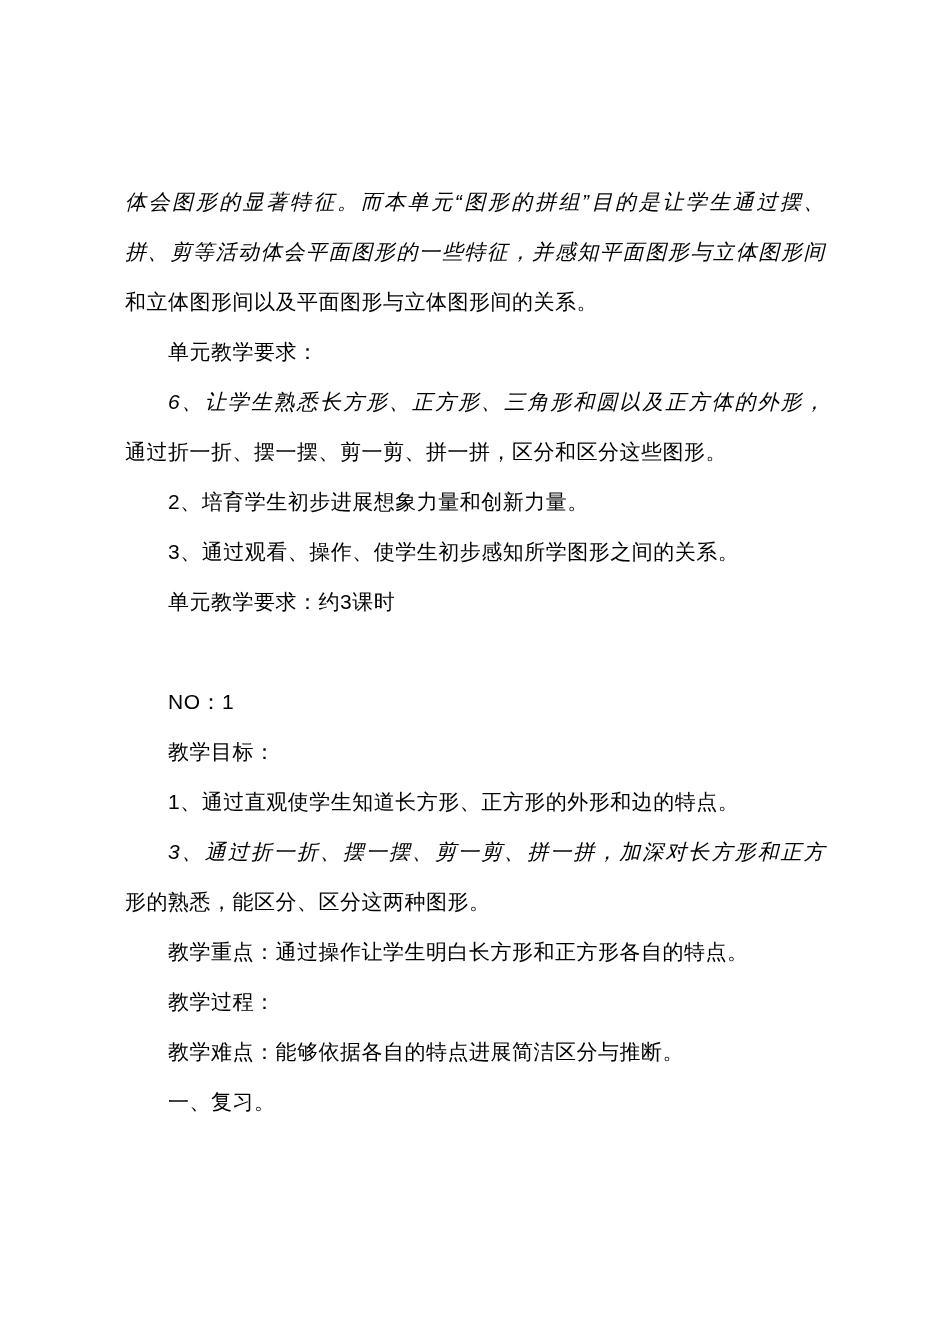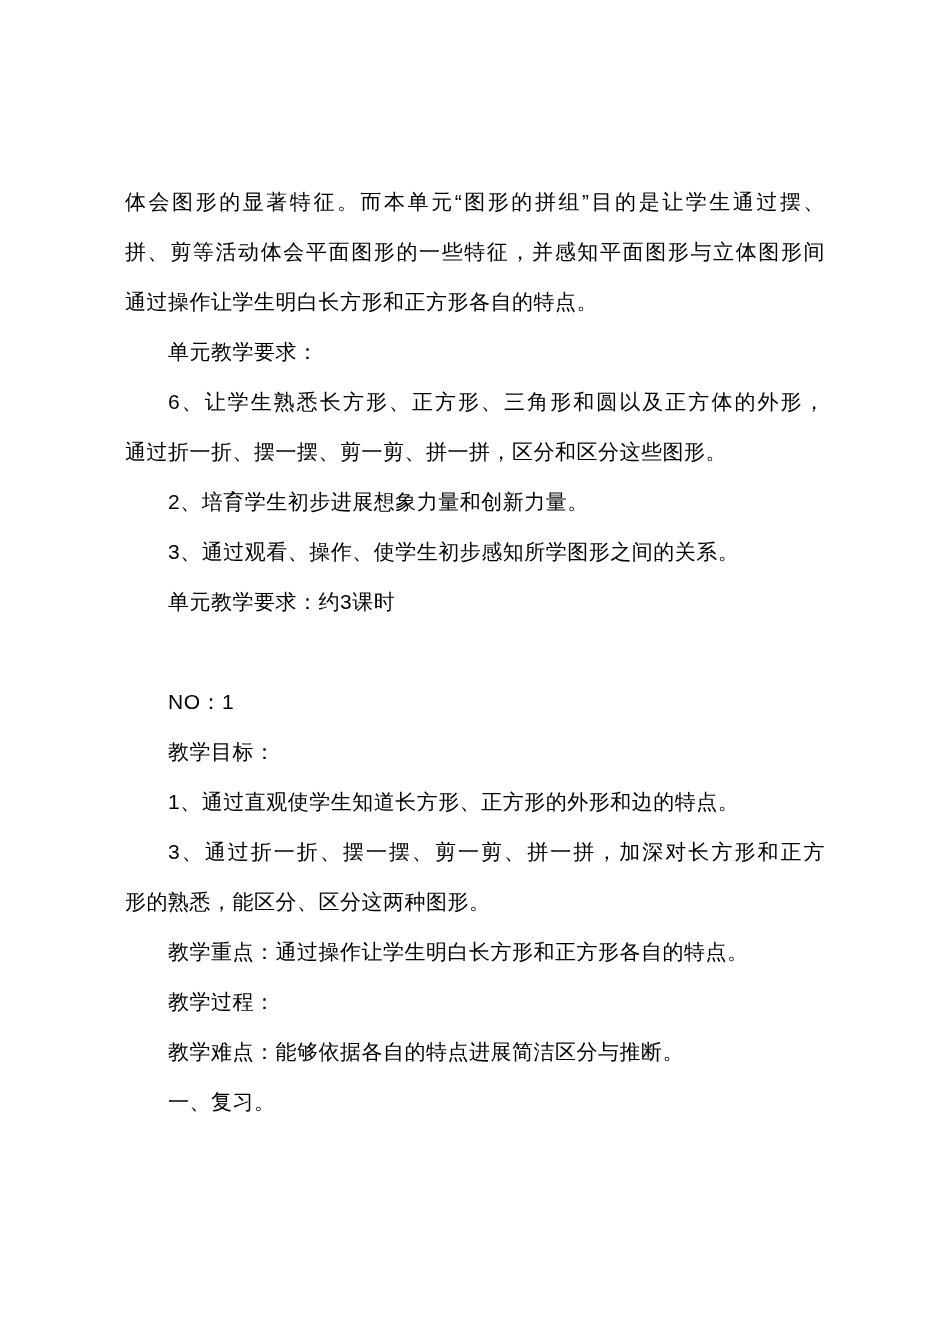--- a/index.html
+++ b/index.html
@@ -31,33 +31,34 @@
     white-space: nowrap;
     letter-spacing: 0.5px;
   }
   .line.indent {
     padding-left: 43px;
   }
   .line.full {
     white-space: normal;
     text-align: justify;
     text-align-last: justify;
+    font-style: italic;
   }
   .line.blank {
     height: 50px;
   }
 </style>
 </head>
 <body>
 
 <div class="page">
   <div class="doc-body" id="doc-body">
       <div class="line full">体会图形的显著特征。而本单元“图形的拼组”目的是让学生通过摆、</div>
       <div class="line full">拼、剪等活动体会平面图形的一些特征，并感知平面图形与立体图形间</div>
-      <div class="line">通过操作让学生明白长方形和正方形各自的特点。</div>
+      <div class="line">和立体图形间以及平面图形与立体图形间的关系。</div>
       <div class="line indent">单元教学要求：</div>
       <div class="line indent full">6、让学生熟悉长方形、正方形、三角形和圆以及正方体的外形，</div>
       <div class="line">通过折一折、摆一摆、剪一剪、拼一拼，区分和区分这些图形。</div>
       <div class="line indent">2、培育学生初步进展想象力量和创新力量。</div>
       <div class="line indent">3、通过观看、操作、使学生初步感知所学图形之间的关系。</div>
       <div class="line indent">单元教学要求：约3课时</div>
       <div class="line blank"></div>
       <div class="line indent">NO：1</div>
       <div class="line indent">教学目标：</div>
       <div class="line indent">1、通过直观使学生知道长方形、正方形的外形和边的特点。</div>

